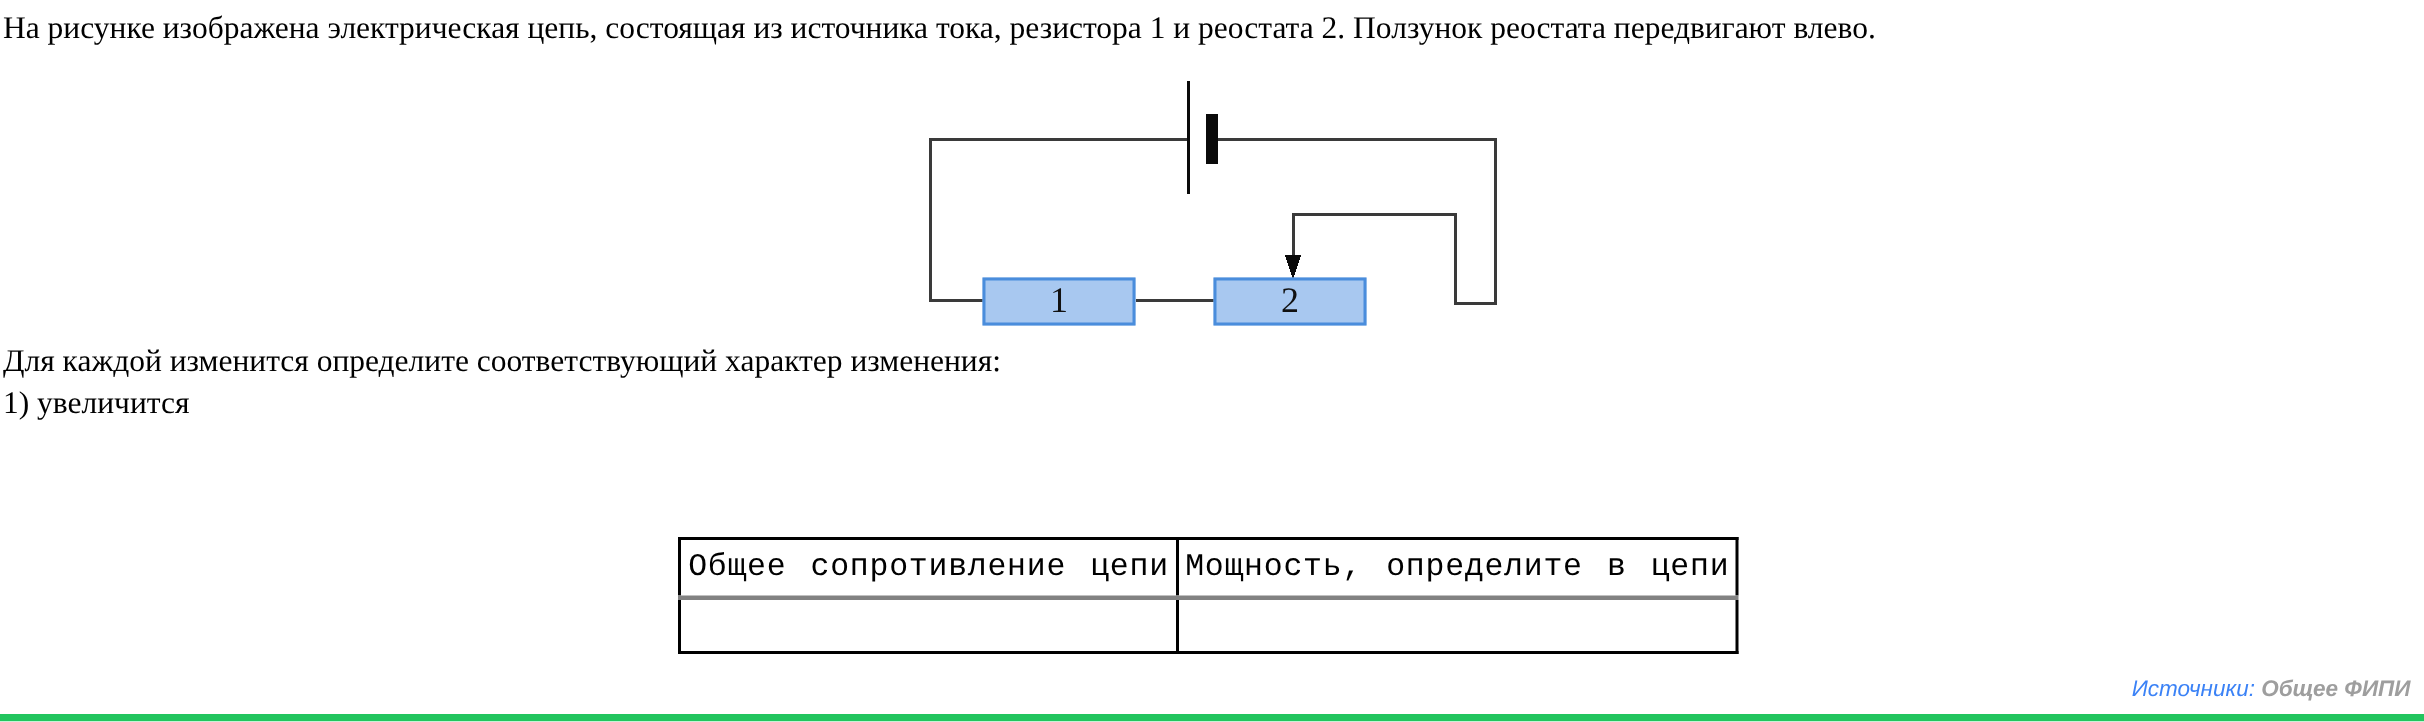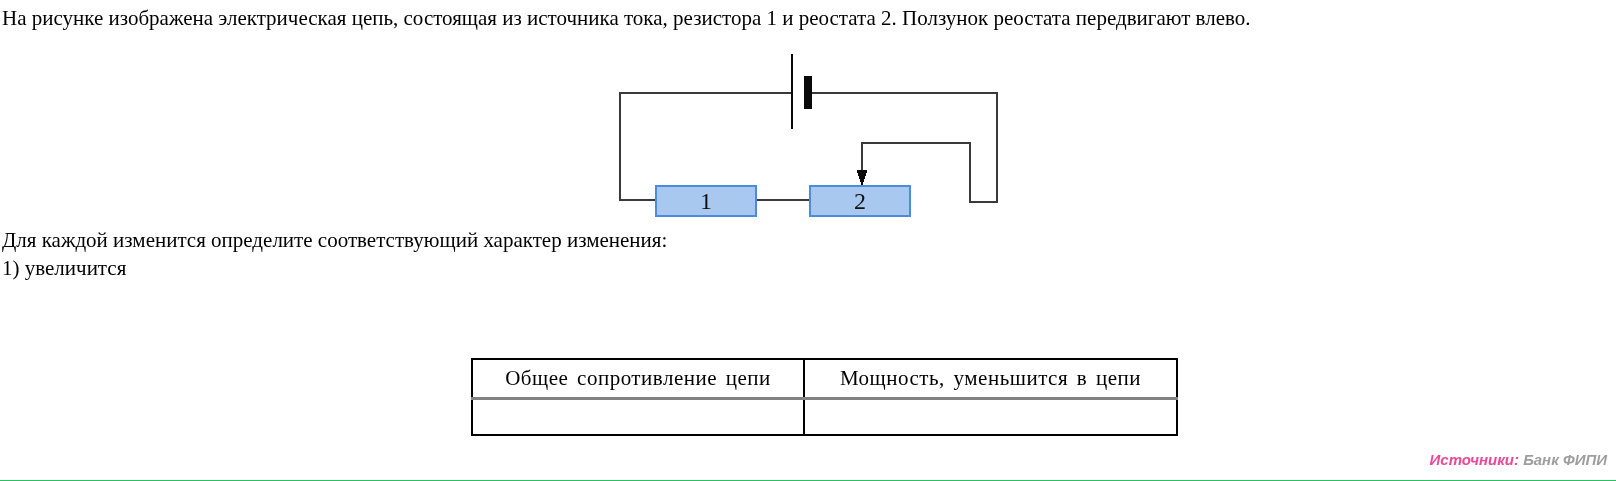--- a/index.html
+++ b/index.html
@@ -4,21 +4,21 @@
 <style>
   html, body { margin: 0; padding: 0; background: #ffffff; }
   .page {
     position: relative;
     width: 1616px;
     height: 481px;
     background: #ffffff;
     font-family: "Liberation Serif", serif;
     color: #000000;
     overflow: hidden;
-    border-bottom: 1px solid #22c55e;
+    border-bottom: 5px solid #22c55e;
     box-sizing: border-box;
   }
   .text-line {
     position: absolute;
     left: 2px;
     font-size: 21px;
     line-height: 24px;
     white-space: nowrap;
     color: #000000;
   }
@@ -45,25 +45,26 @@
     font-size: 24px;
     line-height: 24px;
     color: #111111;
   }
   .box1 { left: 55px; }
   .box2 { left: 209px; }
 
   
   table.answers {
     position: absolute;
-    left: 471px;
+    left: 452px;
     top: 358px;
     width: 705px;
     border-collapse: collapse;
     table-layout: fixed;
+    font-family: Liberation Mono, monospace;
   }
   table.answers th, table.answers td {
     border: 2px solid #000000;
     font-weight: normal;
     text-align: center;
     vertical-align: middle;
     padding: 0;
   }
   table.answers th {
     height: 37px;
@@ -79,21 +80,21 @@
   
   .sources {
     position: absolute;
     top: 451px;
     right: 9px;
     font-family: "Liberation Sans", sans-serif;
     font-style: italic;
     font-size: 15px;
     white-space: nowrap;
   }
-  .sources .label { color: #ec4899; font-weight: 700; }
+  .sources .label { color: #3b82f6; font-weight: 400; }
   .sources .link  { color: #9e9e9e; font-weight: 600; }
 </style>
 </head>
 <body>
 
 <div class="page">
 
   <div class="text-line statement">На рисунке изображена электрическая цепь, состоящая из источника тока, резистора 1 и реостата 2. Ползунок реостата передвигают влево.</div>
 
   <div class="circuit">
@@ -124,29 +125,29 @@
   <div class="text-line opt1">1) увеличится</div>
 
   <table class="answers">
     <colgroup>
         <col class="col-left">
         <col class="col-right">
       </colgroup>
     <thead>
       <tr>
         <th>Общее сопротивление цепи</th>
-        <th>Мощность, уменьшится в цепи</th>
+        <th>Мощность, определите в цепи</th>
       </tr>
     </thead>
     <tbody>
       <tr>
         <td></td>
         <td></td>
       </tr>
     </tbody>
   </table>
 
   <div class="sources">
     <span class="label">Источники:</span>
-    <span class="link">Банк ФИПИ</span>
+    <span class="link">Общее ФИПИ</span>
   </div>
 
 </div>
 
 </body></html>

